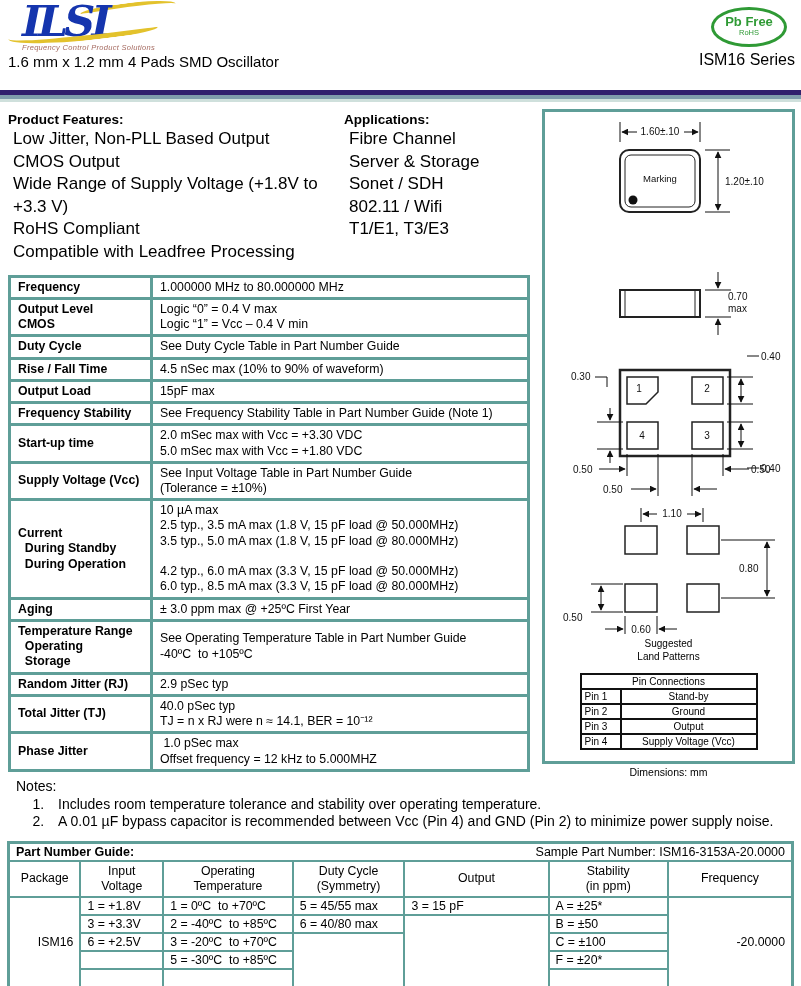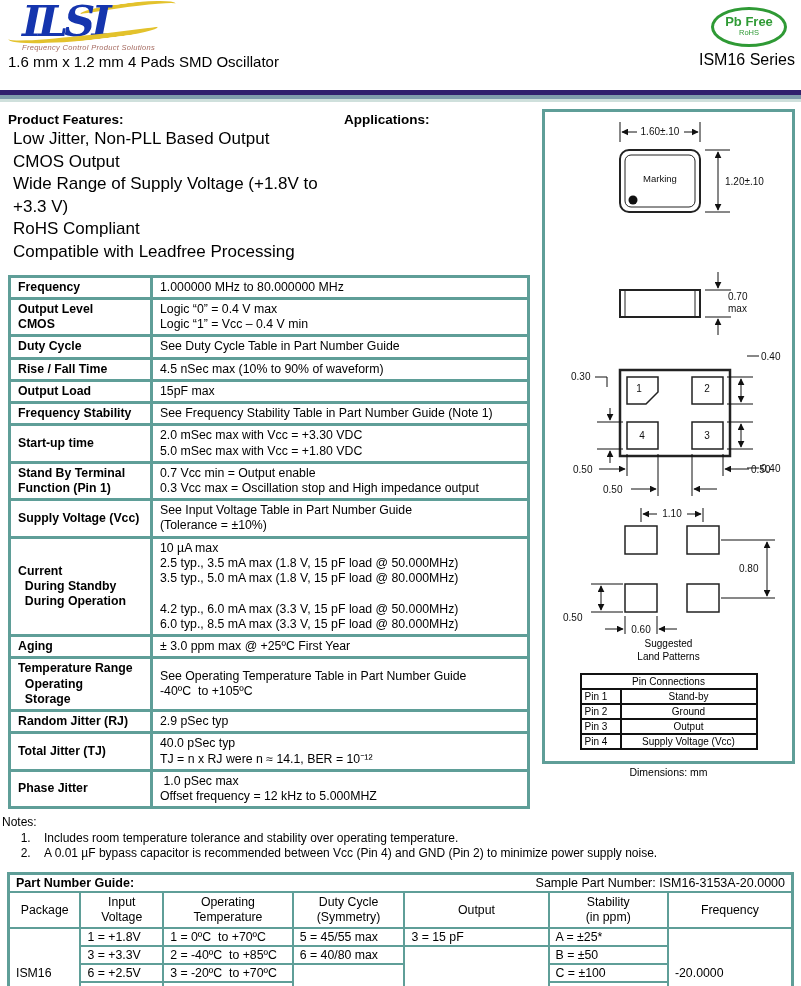--- a/index.html
+++ b/index.html
@@ -49,35 +49,35 @@
   .mark { font-size:9.5px; fill:#111; font-family:"Liberation Sans", sans-serif; }
   .caption { text-align:center; font-size:10px; line-height:1.25; white-space:pre-line; margin-top:-4px; }
   table.pins { border-collapse:collapse; margin:10px auto 0; width:178px; }
   table.pins td, table.pins th { border:2px solid #111; font-size:10px; padding:1px 3px; font-weight:normal; }
   table.pins th { text-align:center; }
   td.pin-no { width:40px; }
   td.pin-fn { text-align:center; }
   .dims-note { text-align:center; font-size:10.5px; margin-top:16px; }
 
   
-  .notes { padding:6px 10px 0 2px; font-size:12px; }
+  .notes { padding:6px 10px 0 16px; font-size:14px; }
   .notes-h { margin:0; }
   .notes ol { margin:2px 0 0; padding-left:32px; }
   .notes li { padding-left:10px; margin-bottom:1px; }
 
   
   table.guide { border-collapse:collapse; width:787px; margin:12px 0 0 7px; border:3px solid #5f9e98; }
   table.guide td, table.guide th { border:2.5px solid #5f9e98; font-size:12.3px; padding:1px 6px; vertical-align:middle; }
   .g-title-cell { padding:2px 6px; }
   .g-title-flex { display:flex; justify-content:space-between; align-items:center; }
   .g-title { font-weight:bold; font-size:12.5px; }
   .g-sample { font-size:12.5px; }
   table.guide th { font-weight:normal; height:36px; text-align:center; white-space:pre-line; line-height:1.2; }
   table.guide td.cell { height:18px; white-space:pre-wrap; }
-  .c-center { text-align:left; }
+  .c-center { text-align:right; }
   .g-foot { height:21px; font-size:12.3px; }
 </style>
 </head>
 <body>
 
 <div class="page">
 
   <svg width="0" height="0" style="position:absolute">
     <defs>
       <marker id="arr" viewBox="0 0 10 10" refX="9" refY="5" markerWidth="7" markerHeight="7" orient="auto-start-reverse">
@@ -113,20 +113,27 @@
           <ul class="plist">
             <li>Low Jitter, Non-PLL Based Output</li>
             <li>CMOS Output</li>
             <li>Wide Range of Supply Voltage  (+1.8V to +3.3 V)</li>
             <li>RoHS Compliant</li>
             <li>Compatible with Leadfree Processing</li>
           </ul>
         </div>
         <div class="apps">
           <div class="sec-h">Applications:</div>
+          <ul class="plist">
+            <li>Fibre Channel</li>
+            <li>Server &amp; Storage</li>
+            <li>Sonet / SDH</li>
+            <li>802.11 / Wifi</li>
+            <li>T1/E1, T3/E3</li>
+          </ul>
         </div>
       </div>
 
       <table class="spec">
         <tbody>
           <tr>
               <td class="lbl">Frequency</td>
               <td class="val">1.000000 MHz to 80.000000 MHz</td>
             </tr>
           <tr>
@@ -148,26 +155,20 @@
               <td class="val">15pF max</td>
             </tr>
           <tr>
               <td class="lbl">Frequency Stability</td>
               <td class="val">See Frequency Stability Table in Part Number Guide (Note 1)</td>
             </tr>
           <tr>
               <td class="lbl">Start-up time</td>
               <td class="val">2.0 mSec max with Vcc = +3.30 VDC
 5.0 mSec max with Vcc = +1.80 VDC</td>
-            </tr>
-          <tr>
-              <td class="lbl">Stand By Terminal
-Function (Pin 1)</td>
-              <td class="val">0.7 Vcc min = Output enable
-0.3 Vcc max = Oscillation stop and High impedance output</td>
             </tr>
           <tr>
               <td class="lbl">Supply Voltage (Vcc)</td>
               <td class="val">See Input Voltage Table in Part Number Guide
 (Tolerance = ±10%)</td>
             </tr>
           <tr>
               <td class="lbl">Current
   During Standby
   During Operation</td>

